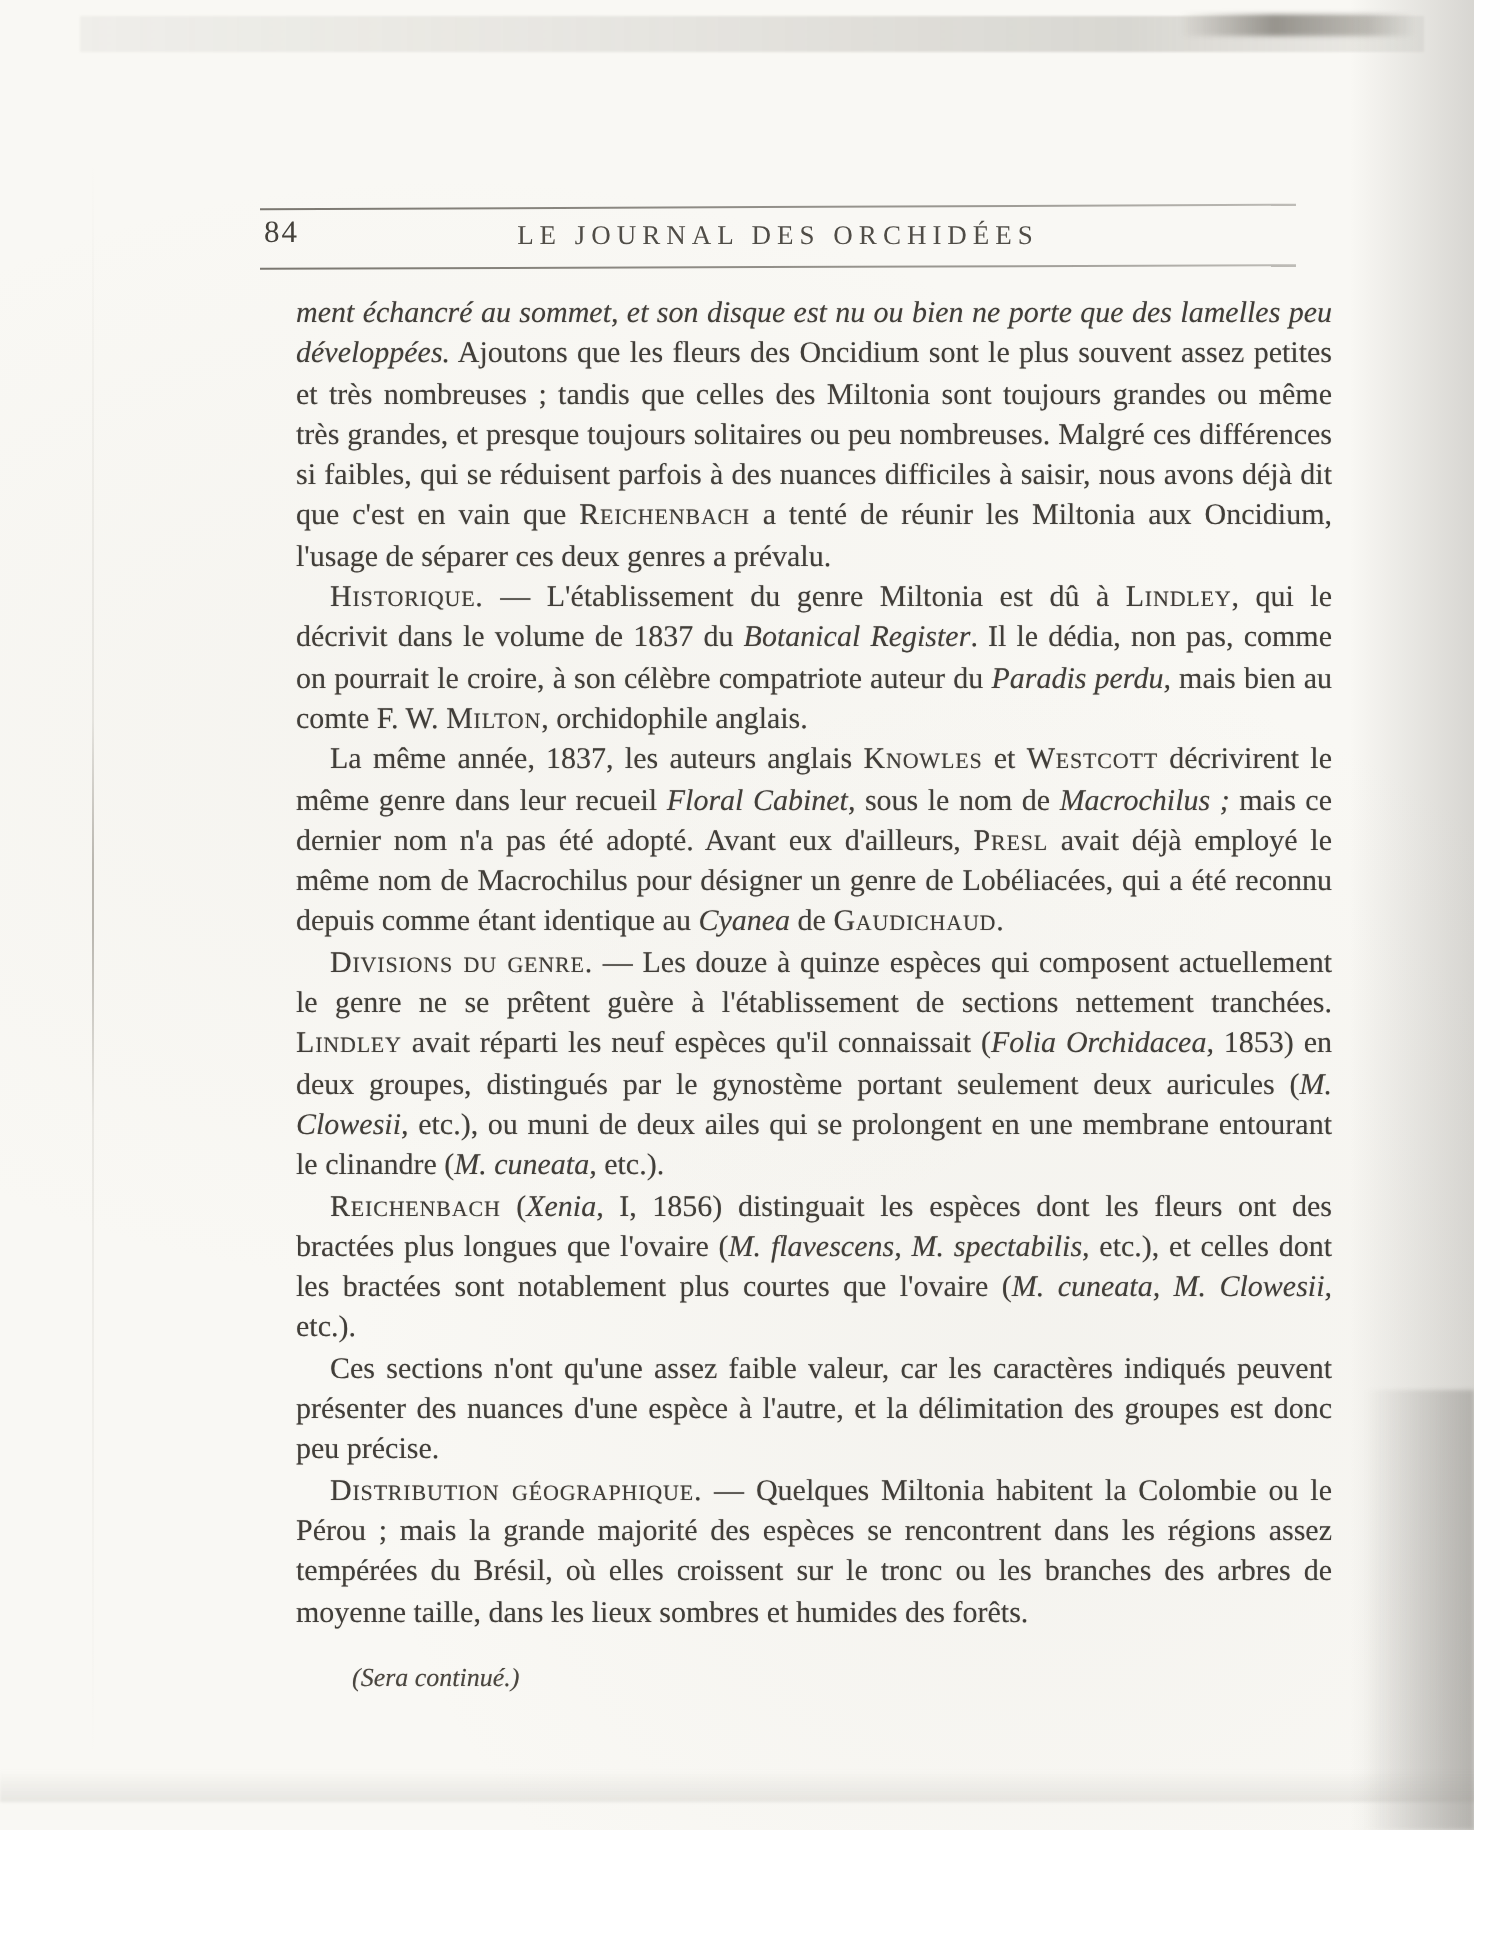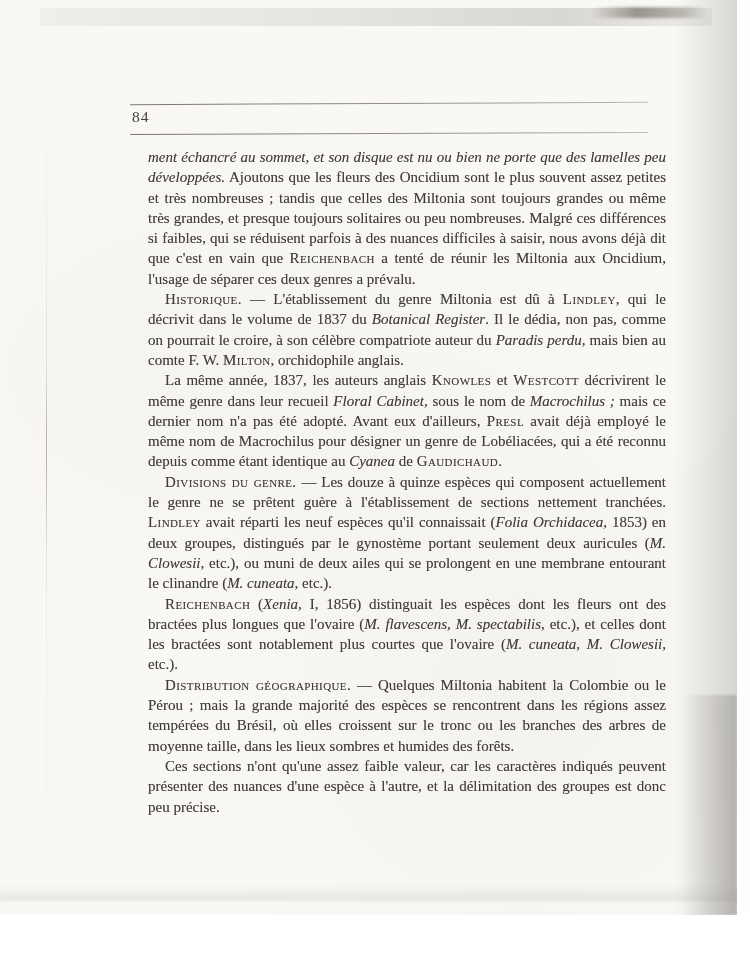--- a/index.html
+++ b/index.html
@@ -100,27 +100,29 @@
   <div class="scan-smudge"></div>
   <div class="scan-right"></div>
   <div class="scan-right-bottom"></div>
   <div class="scan-bottom"></div>
   <div class="scan-white-right"></div>
   <div class="fold-line"></div>
 
   <div id="rule-top" class="rule"></div>
   <div id="header-row">
     <span id="page-number">84</span>
+    <span id="journal-title">LE JOURNAL DES ORCHIDÉES</span>
   </div>
   <div id="rule-bottom" class="rule"></div>
 
   <div id="article-body">
 
   <p class="para"><span class="r-italic">ment échancré au sommet, et son disque est nu ou bien ne porte que des lamelles peu développées.</span><span class="r-normal"> Ajoutons que les fleurs des Oncidium sont le plus souvent assez petites et très nombreuses ; tandis que celles des Miltonia sont toujours grandes ou même très grandes, et presque toujours solitaires ou peu nombreuses. Malgré ces différences si faibles, qui se réduisent parfois à des nuances difficiles à saisir, nous avons déjà dit que c'est en vain que </span><span class="r-sc">Reichenbach</span><span class="r-normal"> a tenté de réunir les Miltonia aux Oncidium, l'usage de séparer ces deux genres a prévalu.</span></p>
       <p class="para indent"><span class="r-sc">Historique.</span><span class="r-normal"> — L'établissement du genre Miltonia est dû à </span><span class="r-sc">Lindley</span><span class="r-normal">, qui le décrivit dans le volume de 1837 du </span><span class="r-italic">Botanical Register</span><span class="r-normal">. Il le dédia, non pas, comme on pourrait le croire, à son célèbre compatriote auteur du </span><span class="r-italic">Paradis perdu,</span><span class="r-normal"> mais bien au comte F. W. </span><span class="r-sc">Milton</span><span class="r-normal">, orchidophile anglais.</span></p>
       <p class="para indent"><span class="r-normal">La même année, 1837, les auteurs anglais </span><span class="r-sc">Knowles</span><span class="r-normal"> et </span><span class="r-sc">Westcott</span><span class="r-normal"> décrivirent le même genre dans leur recueil </span><span class="r-italic">Floral Cabinet,</span><span class="r-normal"> sous le nom de </span><span class="r-italic">Macrochilus ;</span><span class="r-normal"> mais ce dernier nom n'a pas été adopté. Avant eux d'ailleurs, </span><span class="r-sc">Presl</span><span class="r-normal"> avait déjà employé le même nom de Macrochilus pour désigner un genre de Lobéliacées, qui a été reconnu depuis comme étant identique au </span><span class="r-italic">Cyanea</span><span class="r-normal"> de </span><span class="r-sc">Gaudichaud</span><span class="r-normal">.</span></p>
       <p class="para indent"><span class="r-sc">Divisions du genre.</span><span class="r-normal"> — Les douze à quinze espèces qui composent actuellement le genre ne se prêtent guère à l'établissement de sections nettement tranchées. </span><span class="r-sc">Lindley</span><span class="r-normal"> avait réparti les neuf espèces qu'il connaissait (</span><span class="r-italic">Folia Orchidacea,</span><span class="r-normal"> 1853) en deux groupes, distingués par le gynostème portant seulement deux auricules (</span><span class="r-italic">M. Clowesii,</span><span class="r-normal"> etc.), ou muni de deux ailes qui se prolongent en une membrane entourant le clinandre (</span><span class="r-italic">M. cuneata,</span><span class="r-normal"> etc.).</span></p>
       <p class="para indent"><span class="r-sc">Reichenbach</span><span class="r-normal"> (</span><span class="r-italic">Xenia,</span><span class="r-normal"> I, 1856) distinguait les espèces dont les fleurs ont des bractées plus longues que l'ovaire (</span><span class="r-italic">M. flavescens, M. spectabilis,</span><span class="r-normal"> etc.), et celles dont les bractées sont notablement plus courtes que l'ovaire (</span><span class="r-italic">M. cuneata, M. Clowesii,</span><span class="r-normal"> etc.).</span></p>
+      <p class="para indent"><span class="r-normal">Ces sections n'ont qu'une assez faible valeur, car les caractères indiqués peuvent présenter des nuances d'une espèce à l'autre, et la délimitation des groupes est donc peu précise.</span></p>
       <p class="para indent"><span class="r-sc">Distribution géographique.</span><span class="r-normal"> — Quelques Miltonia habitent la Colombie ou le Pérou ; mais la grande majorité des espèces se rencontrent dans les régions assez tempérées du Brésil, où elles croissent sur le tronc ou les branches des arbres de moyenne taille, dans les lieux sombres et humides des forêts.</span></p>
-      <p class="para indent"><span class="r-normal">Ces sections n'ont qu'une assez faible valeur, car les caractères indiqués peuvent présenter des nuances d'une espèce à l'autre, et la délimitation des groupes est donc peu précise.</span></p>
+      <div id="footer-note">(Sera continué.)</div>
     </div>
 
 </div>
 
 </body></html>

